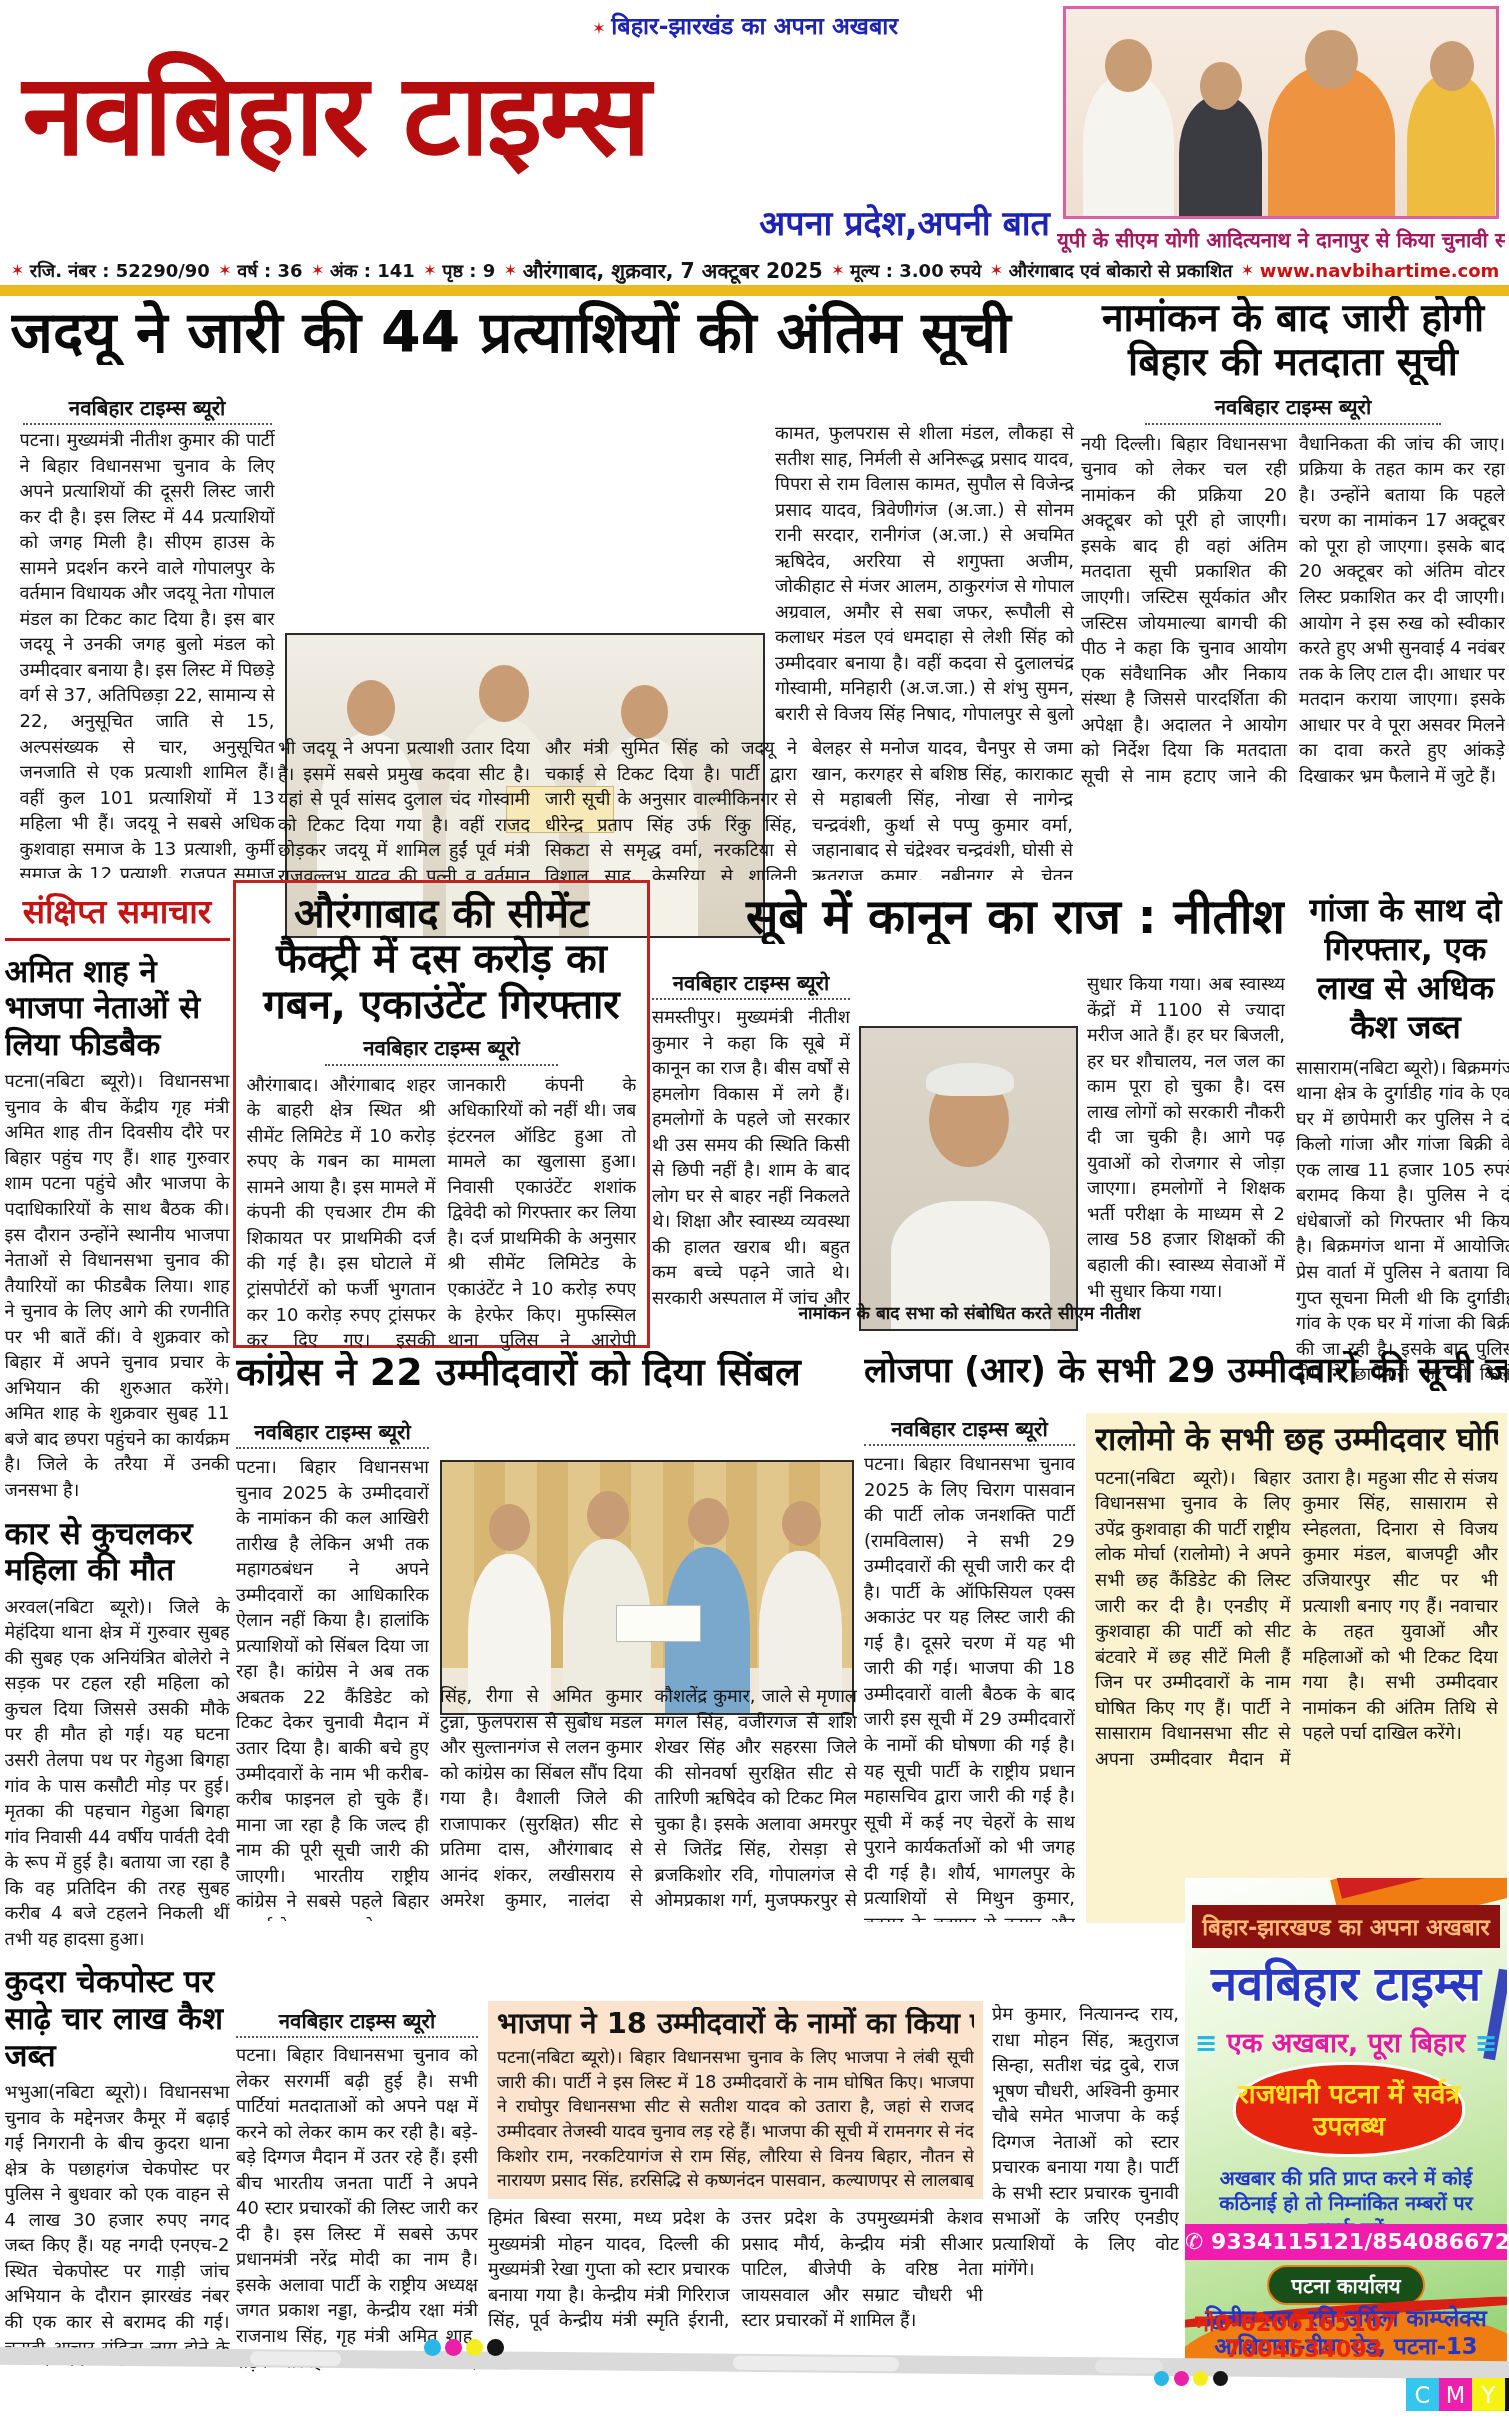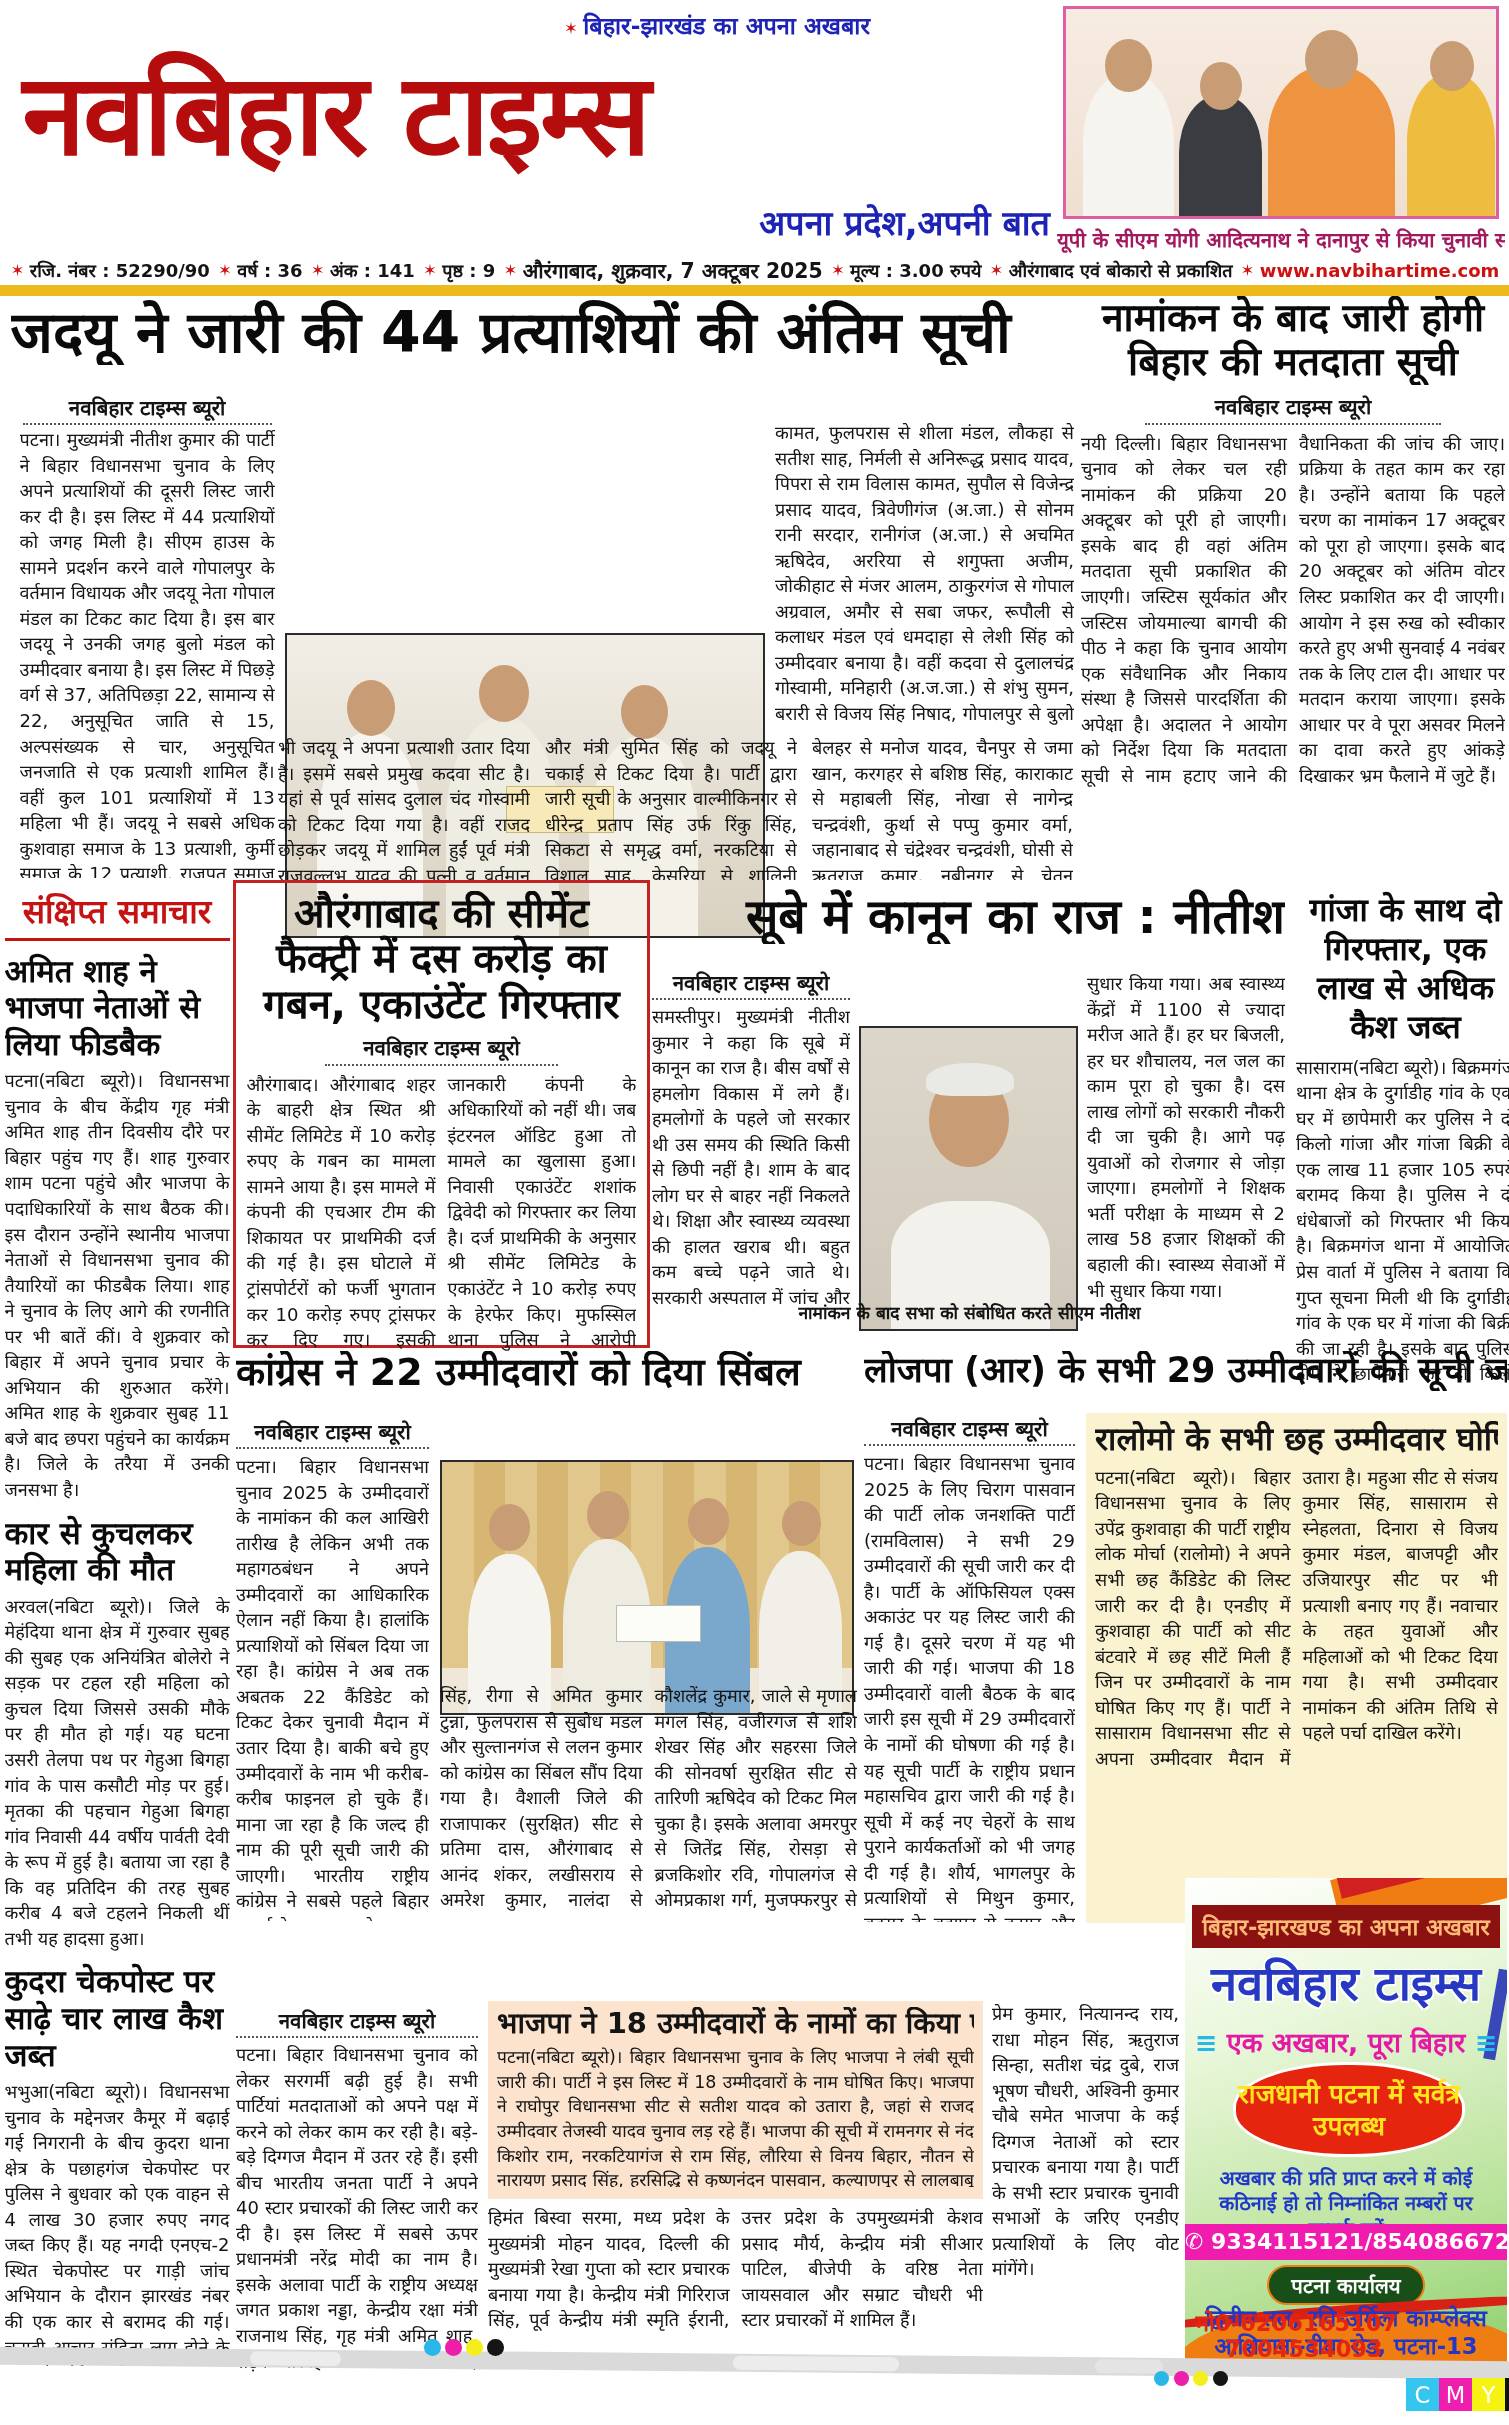--- a/index.html
+++ b/index.html
@@ -21,21 +21,21 @@
   .infobar{display:flex;justify-content:space-between;align-items:center;
            font-weight:bold;font-size:18px;padding:0 10.6px;box-sizing:border-box;}
   .infoitem{display:flex;align-items:center;white-space:nowrap;}
   .star{color:#cf1010;margin-right:5.3px;font-size:16.6px;}
   .subbox-h{font-weight:bold;text-align:center;line-height:1.15;overflow:hidden;}
   .ad-center{text-align:center;position:absolute;left:0;width:100%;}
 </style>
 </head>
 <body>
 
-<div class="abs" style="left:498px;top:9px;width:438px;text-align:center;font-size:23.4px;font-weight:bold;color:#1d23b5;">
+<div class="abs" style="left:526px;top:9px;width:438px;text-align:center;font-size:23.4px;font-weight:bold;color:#1d23b5;">
   <span class="star">✶</span><span>बिहार-झारखंड का अपना अखबार</span>
 </div>
 
 <div class="abs" style="left:22.6px;top:22.6px;width:1012px;height:174px;display:flex;align-items:center;">
   <span style="font-size:113px;font-weight:bold;color:#b50d0d;letter-spacing:-2.3px;white-space:nowrap;">नवबिहार टाइम्स</span>
 </div>
 
 <div class="abs" style="left:627px;top:199px;width:423px;text-align:right;font-size:34px;font-weight:bold;color:#1d23b5;white-space:nowrap;">अपना प्रदेश,अपनी बात</div>
 
 <div class="abs photo" style="left:1063px;top:6px;width:436px;height:213px;border:3px solid #df5fa5;background:linear-gradient(180deg,#f7ece2,#efdfd2);">

